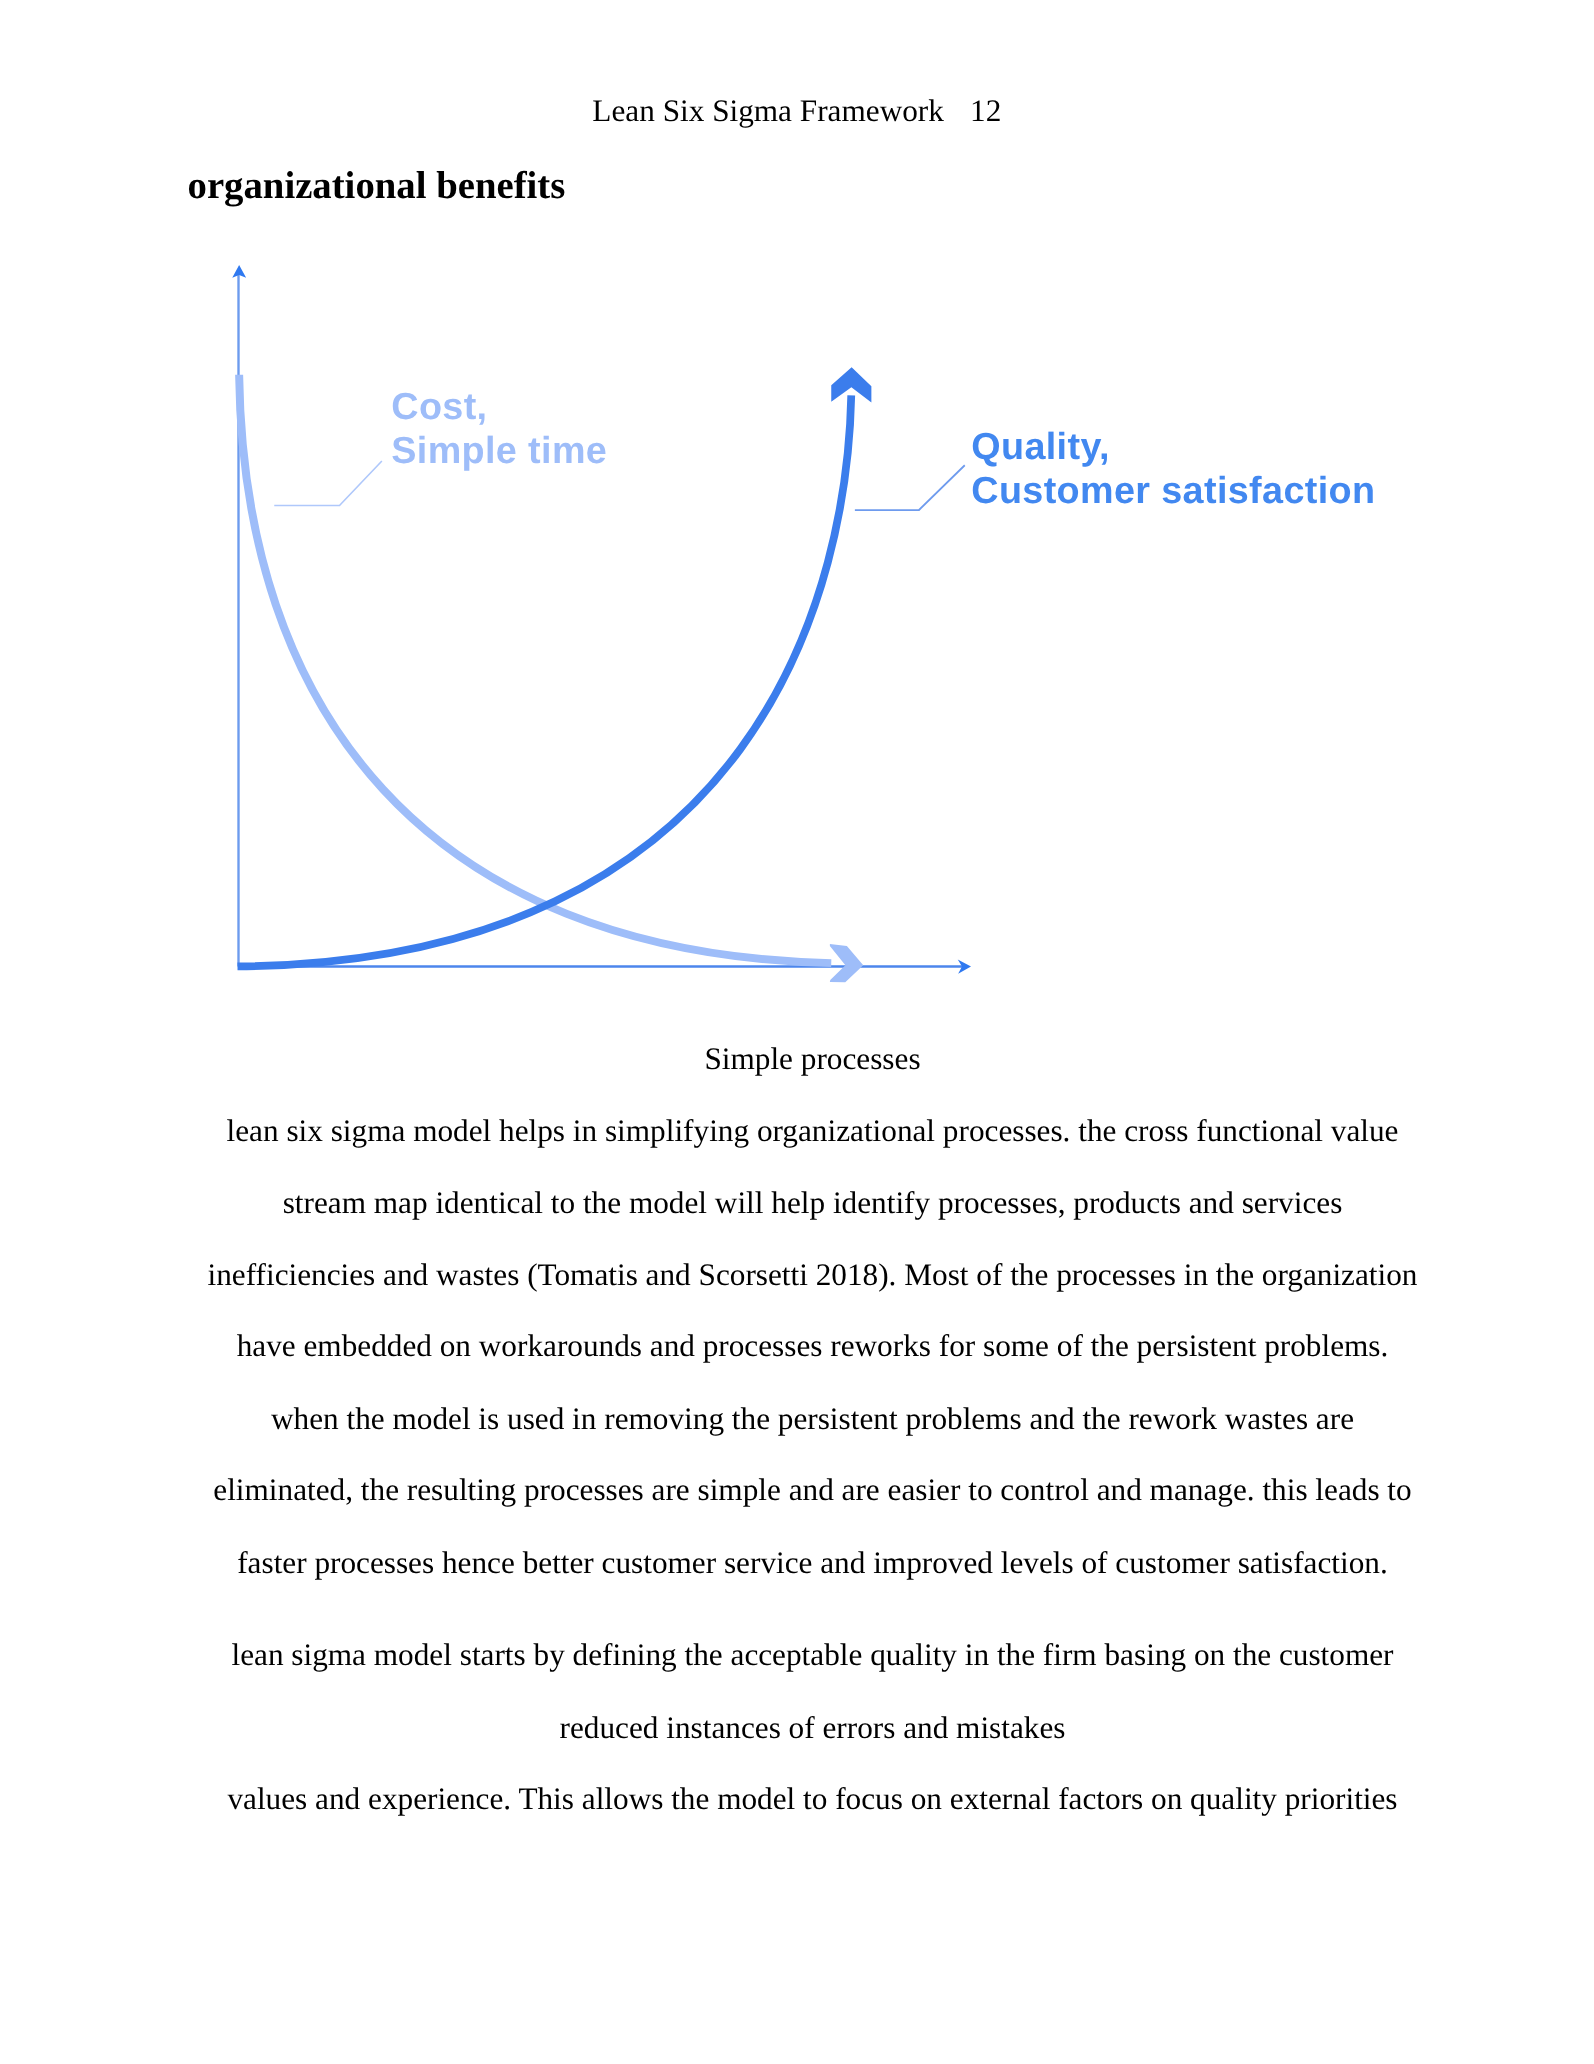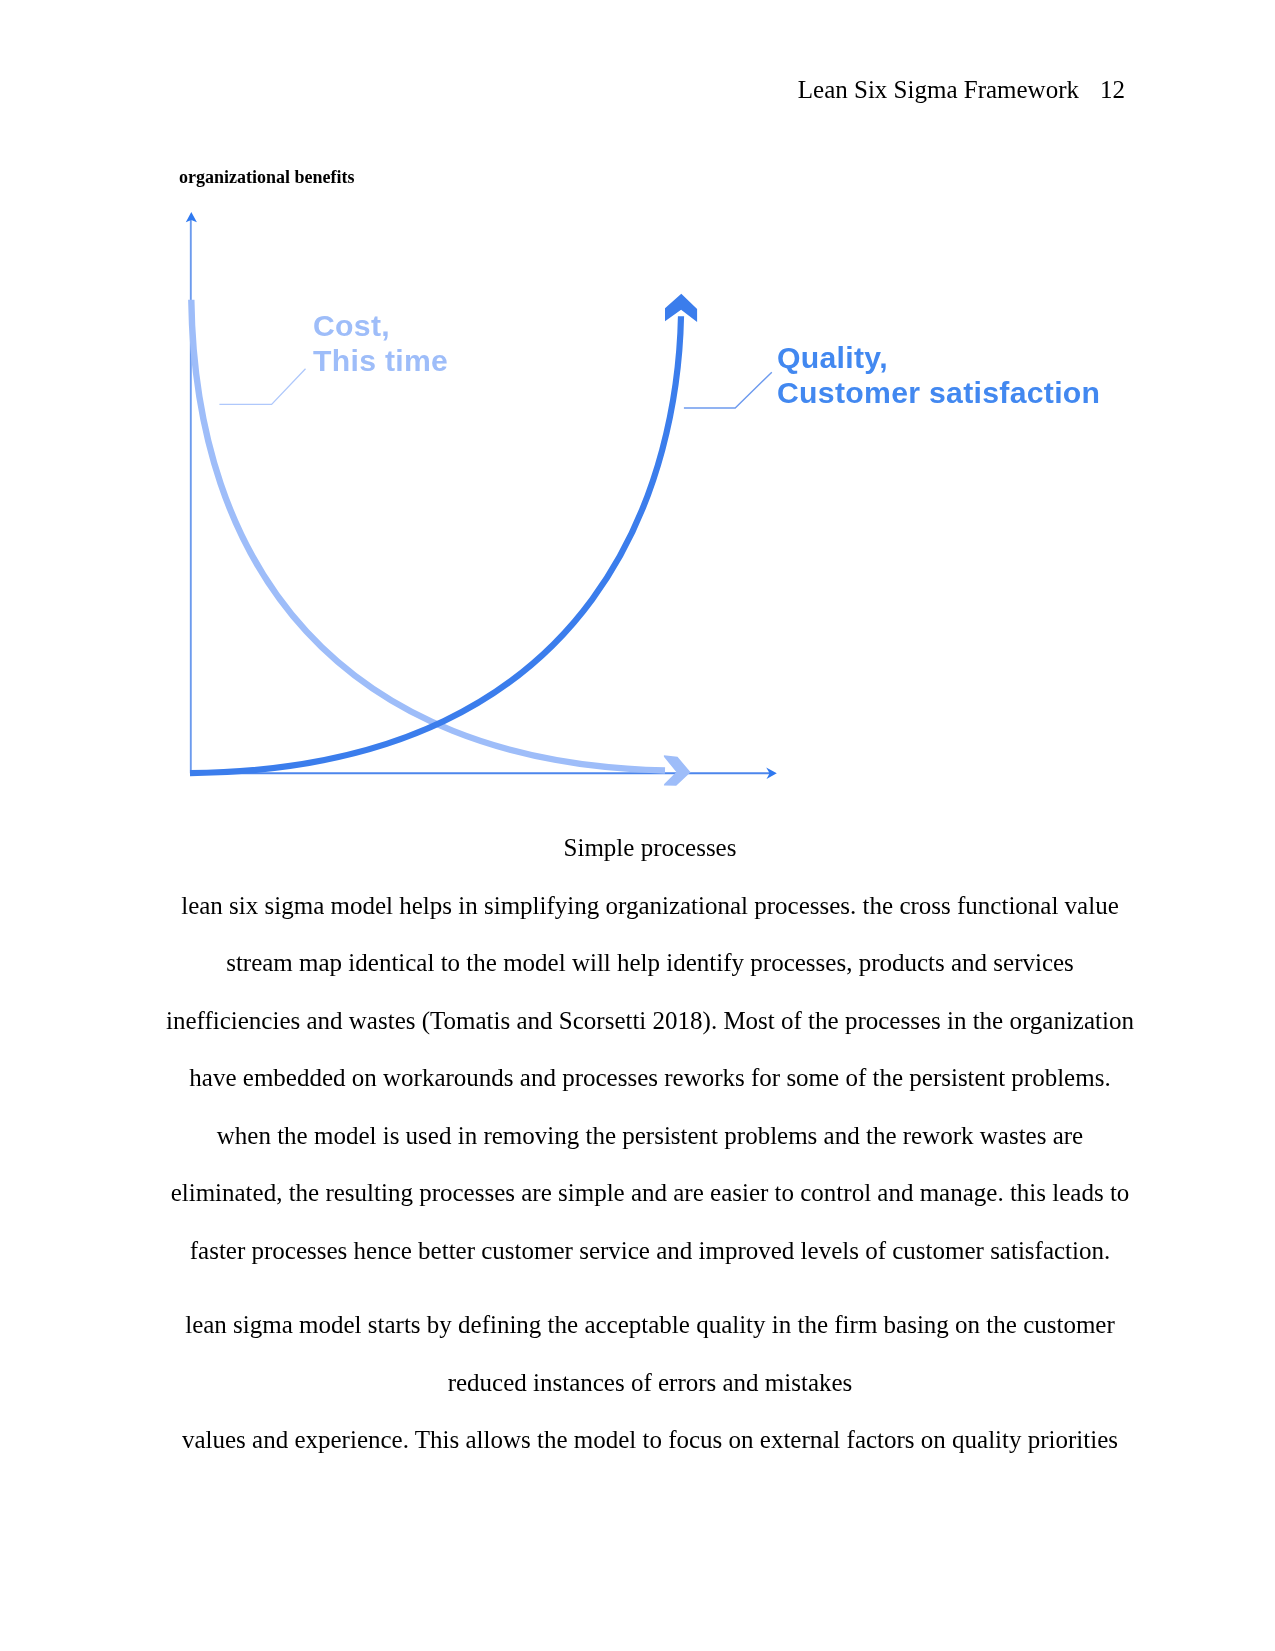--- a/index.html
+++ b/index.html
@@ -1,23 +1,23 @@
 <!DOCTYPE html>
 <html><head>
 <meta charset="utf-8">
 <title>Lean Six Sigma Framework</title>
 <style>
   html,body{margin:0;padding:0;}
   body{width:1275px;height:1651px;background:#ffffff;overflow:hidden;
        font-family:"Liberation Serif", serif;color:#000;}
   .page{position:relative;width:1275px;height:1651px;}
-  .hdr{position:absolute;left:150px;top:75px;width:975px;text-align:right;
+  .hdr{position:absolute;left:150px;top:75px;width:975px;text-align:center;
        font-size:25px;line-height:29px;white-space:pre;}
   .hdr-gap{display:inline-block;width:21px;}
-  .h-sub{position:absolute;left:150px;top:163px;font-size:18px;font-weight:bold;line-height:29px;margin-left:29px;}
+  .h-sub{position:absolute;left:150px;top:133px;font-size:31px;font-weight:bold;line-height:29px;}
   .figure{position:absolute;left:0;top:0;width:1093px;height:1651px;}
   .chart-svg{position:absolute;left:0;top:0;}
   .lbl{position:absolute;font-family:"Liberation Sans", sans-serif;font-weight:bold;
        font-size:30.2px;line-height:35px;letter-spacing:0.3px;white-space:nowrap;}
   .lbl-cost{left:313px;top:307.8px;color:#9EBDF9;}
   .lbl-qual{left:777px;top:307.8px;color:#4288F0;}
   .body-text{position:absolute;left:150px;width:1000px;font-size:25px;text-align:center;}
   .tl{height:57.5px;line-height:57.5px;white-space:pre;}
   .p1{top:819px;}
   .p2{top:1296px;}
@@ -44,21 +44,21 @@
         <path stroke-width="6.2" fill="none" stroke-linecap="butt" d="M190 773.1 C611.5 769.25 677.85 465.2 681 316.3" style="stroke: rgb(59, 125, 236);"></path>
         <path d="M681.3 293.8 L697.1 308.9 L697.1 321.9 L681.1 309.8 L665.0 321.3 L665.0 308.2 Z" style="fill: rgb(59, 125, 236);"></path>
       </g>
       <g>
         <path stroke="#AFC8FB" stroke-width="1.3" fill="none" d="M219.4 404.4 L271.6 404.4 L305.5 368.8"></path>
         <path stroke="#6E9BEE" stroke-width="1.4" fill="none" d="M683.9 408 L735.2 408 L771.8 372.2"></path>
       </g>
     </svg>
     <div class="lbl lbl-cost" style="color: rgb(158, 189, 249);">
       <span>Cost,</span><br>
-      <span>This time</span>
+      <span>Simple time</span>
     </div>
     <div class="lbl lbl-qual" style="color: rgb(66, 136, 240); margin-top: 32px;">
       <span>Quality,</span><br>
       <span>Customer satisfaction</span>
     </div>
   </div>
   <div class="body-text p1">
     <div class="tl">Simple processes</div>
     <div class="tl">lean six sigma model helps in simplifying organizational processes. the cross functional value</div>
     <div class="tl">stream map identical to the model will help identify processes, products and services</div>

